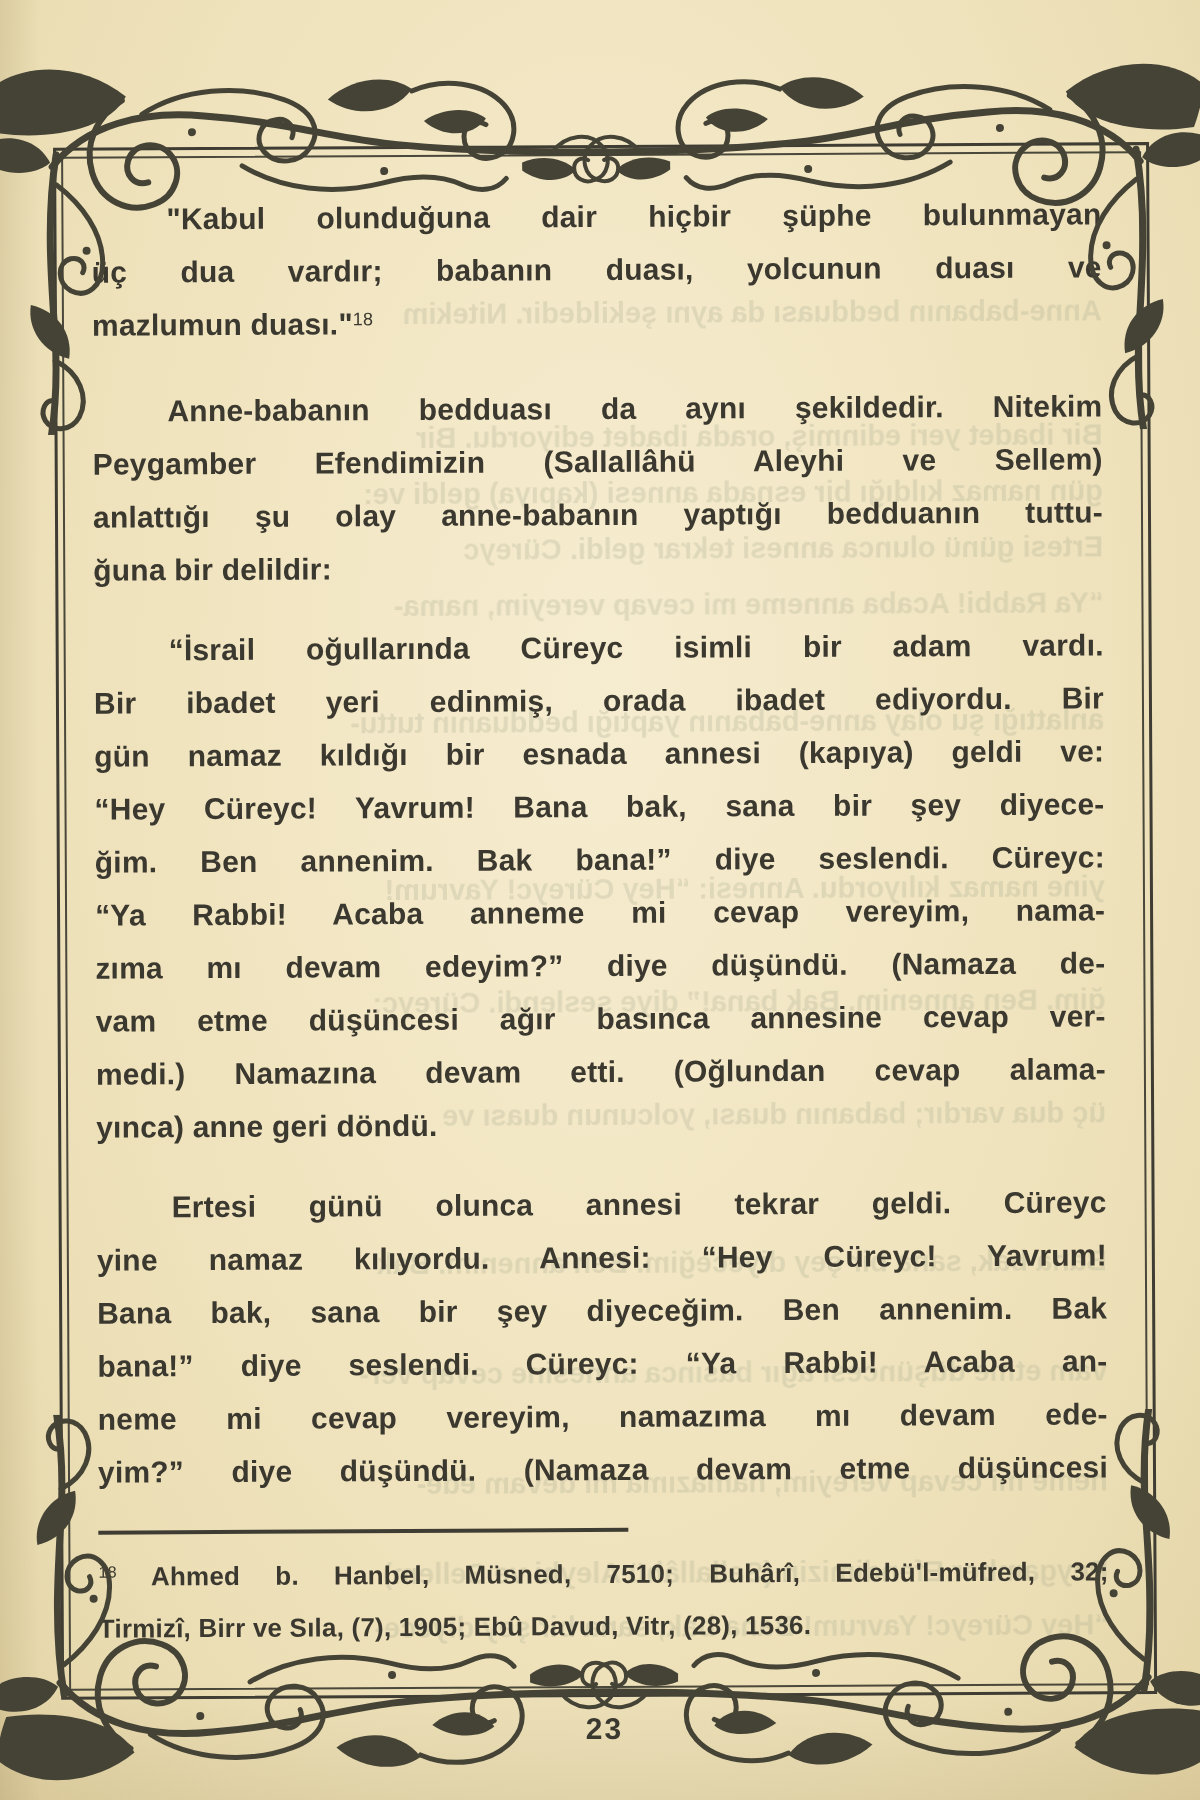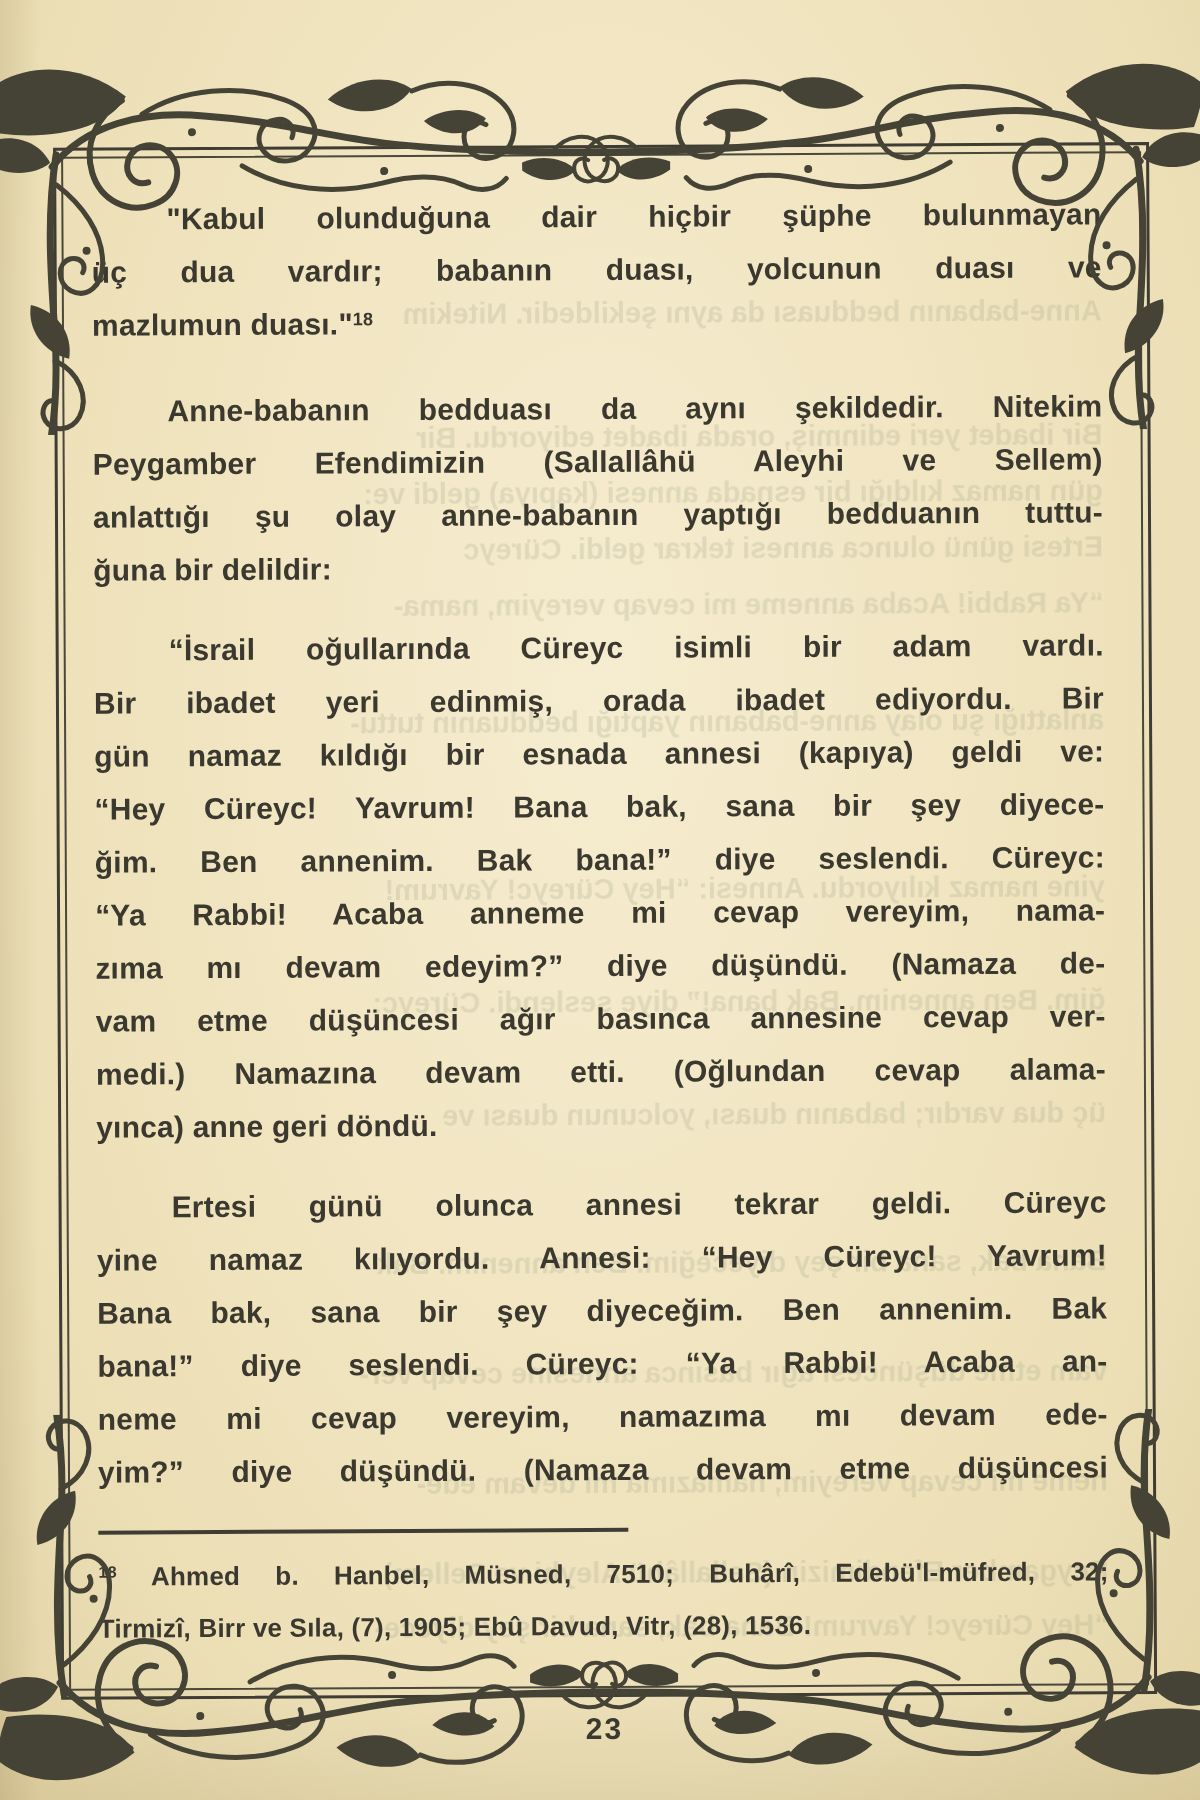--- a/index.html
+++ b/index.html
@@ -45,21 +45,21 @@
   .para.p2{top:192px;}
   .para.p3{top:431px;}
   .para.p4{top:988px;}
   .line{
     font-weight:bold; font-size:30px; line-height:53px;
     text-align:justify; text-align-last:justify;
     letter-spacing:0.2px; white-space:normal;
   }
   .line.first{text-indent:75px;}
   .line.last{text-align-last:left;}
-  sup{font-size:18px; line-height:0; vertical-align:9px; font-weight:bold;margin-top:34px;}
+  sup{font-size:18px; line-height:0; vertical-align:9px; font-weight:normal;margin-top:34px;}
   
   .fn-rule{
     position:absolute; left:95px; top:1528px; width:530px; height:4px;
     background:#3f3d33; z-index:3;
   }
   .footnote{position:absolute; left:95px; top:1548px; width:1010px; z-index:3; color:#3b382f;}
   .fn-line{
     font-weight:bold; font-size:26px; line-height:52px;
     text-align:justify; text-align-last:justify; letter-spacing:0.2px;
   }

